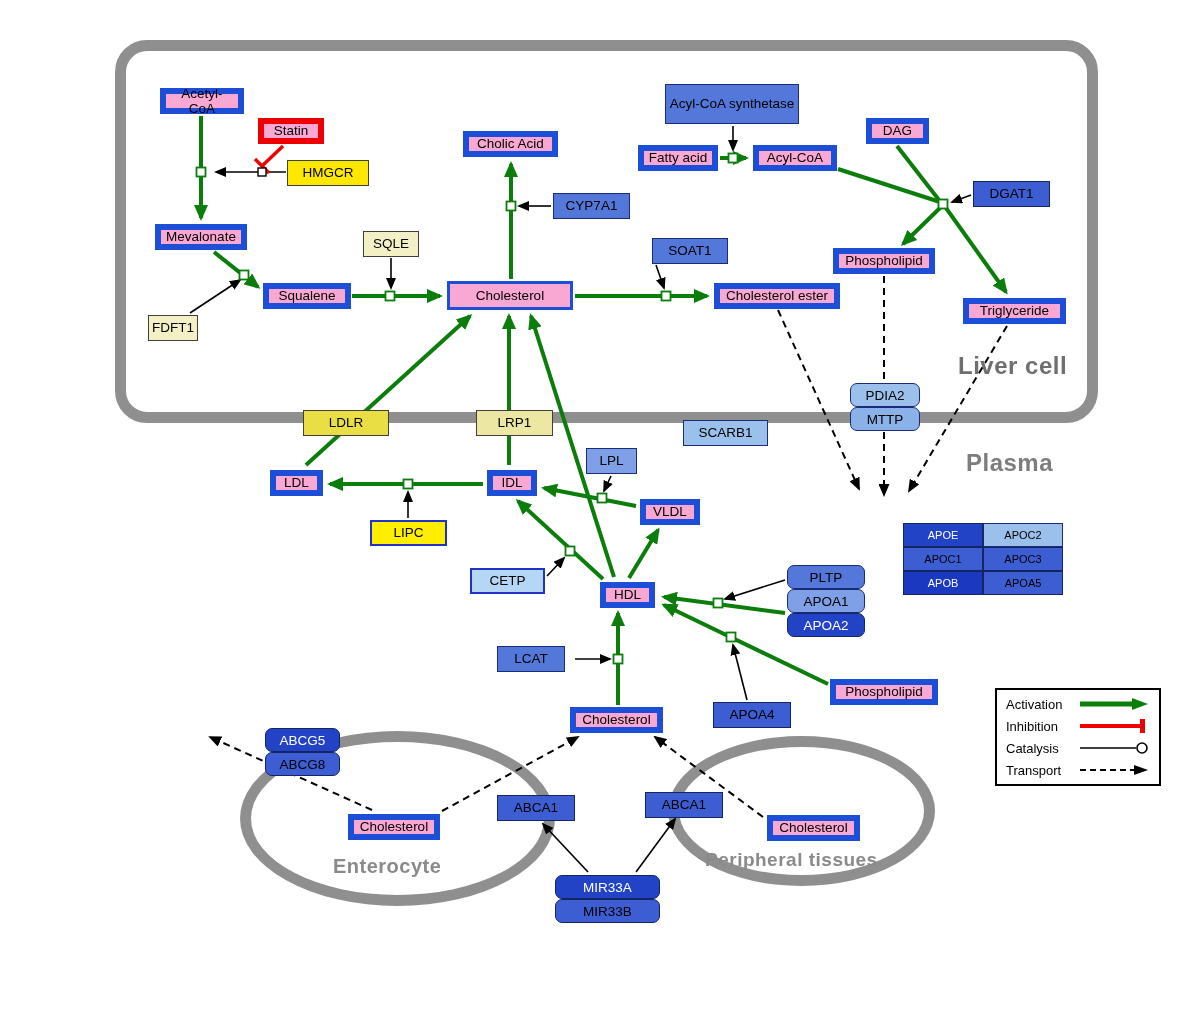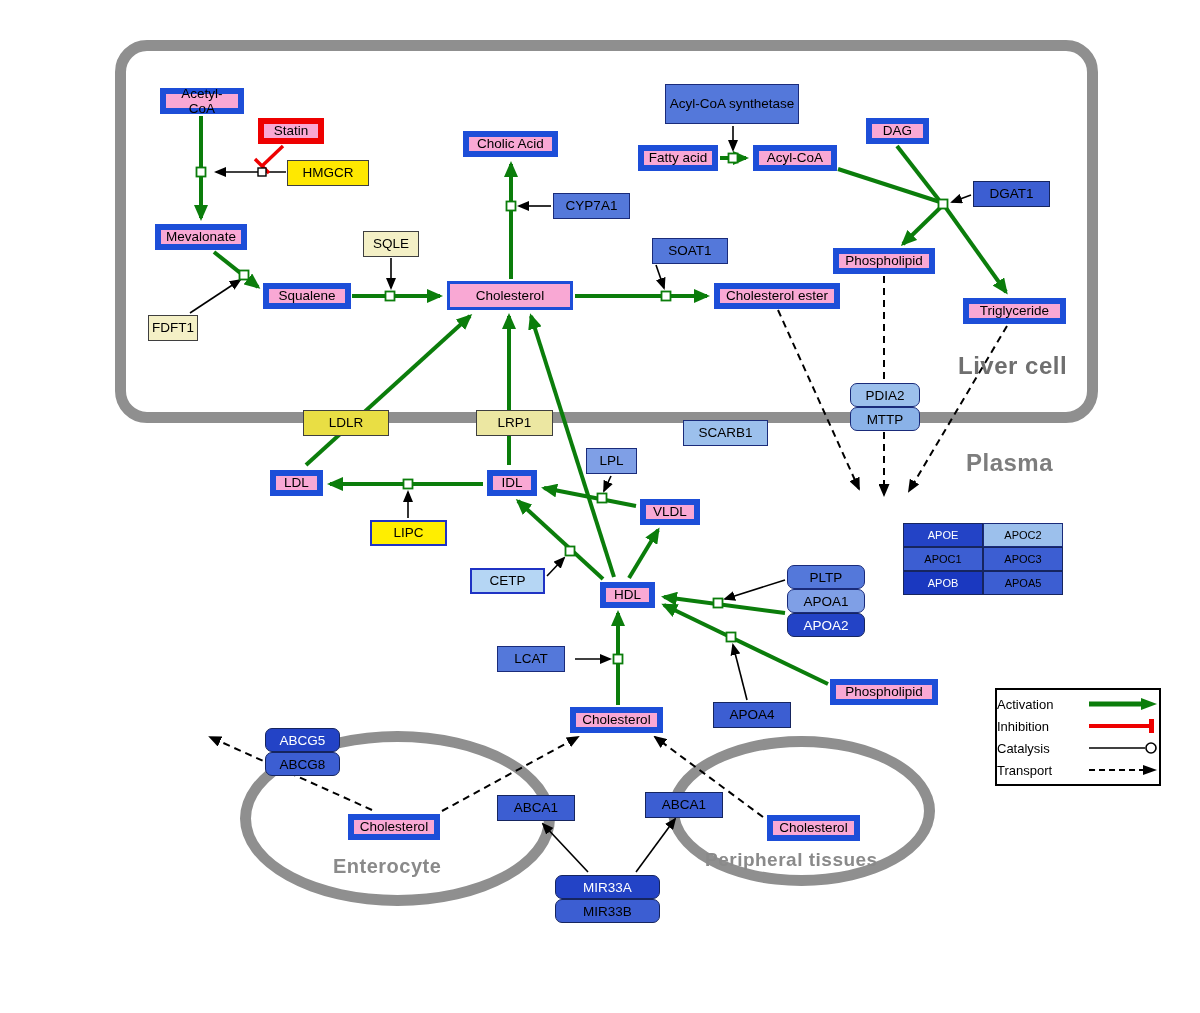--- a/index.html
+++ b/index.html
@@ -37,21 +37,21 @@
 
   .stack { position:absolute; display:flex; flex-direction:column; }
   .stack .cell { position:relative; box-sizing:border-box; height:24px; display:flex;
                  align-items:center; justify-content:center; font-size:13.5px;border-radius:7px; }
 
   .apogrid { position:absolute; left:903px; top:523px; display:grid;
              grid-template-columns:80px 80px; grid-auto-rows:24px; }
   .apogrid .cell { box-sizing:border-box; display:flex; align-items:center; justify-content:center; font-size:11px; }
 
   .legend { position:absolute; left:995px; top:688px; width:166px; height:98px; border:2px solid #000;
-            background:#fff; box-sizing:border-box; padding:6px 0; display:flex; flex-direction:column;
+            background:#fff; box-sizing:border-box; padding:6px 9px; display:flex; flex-direction:column;
             justify-content:space-between; }
   .lrow { display:flex; align-items:center; justify-content:space-between; font-size:13px; color:#000; }
 </style>
 </head>
 <body>
 
 <div id="canvas">
 
   <div class="compartment round" style="left:115px; top:40px; width:983px; height:383px;"></div>
   <div class="compartment ellipse" style="left:240px; top:731px; width:315px; height:175px;"></div>

